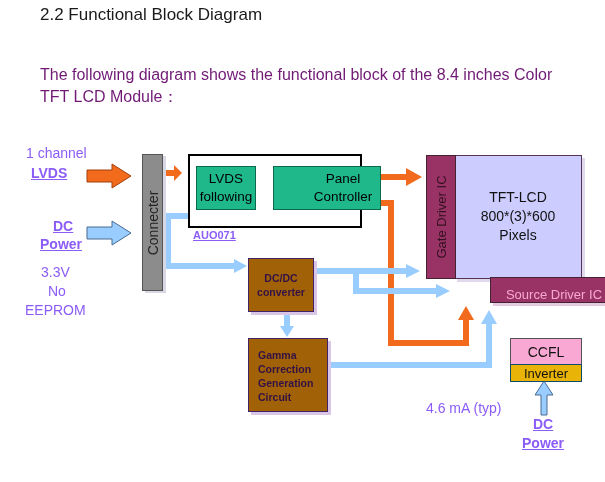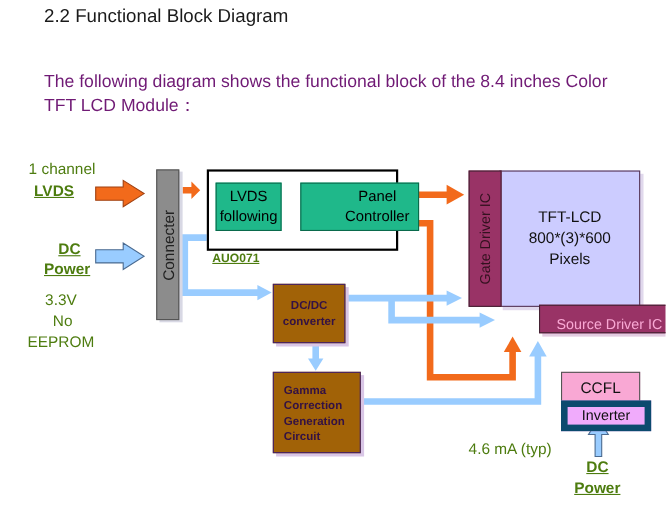--- a/index.html
+++ b/index.html
@@ -1,20 +1,20 @@
 <!DOCTYPE html>
 <html><head>
 <meta charset="utf-8">
 <style>
   html, body { margin: 0; padding: 0; background: #ffffff; }
   body { width: 605px; height: 482px; position: relative; overflow: hidden;
          font-family: "Liberation Sans", sans-serif; color: #111; }
   .heading { position: absolute; left: 40px; top: 5px; font-size: 17px; color: #1a1a1a; }
   .para { position: absolute; left: 40px; top: 36px; width: 540px; font-size: 16px; line-height: 22px; color: #701a75; margin-top: 28px; }
-  .lbl { position: absolute; font-size: 14px; color: #4d7c0f; text-align: center; }
+  .lbl { position: absolute; font-size: 14px; color: #8b5cf6; text-align: center; }
   .bold-u { font-weight: bold; text-decoration: underline; }
   .connector { position: absolute; left: 142px; top: 154px; width: 19px; height: 135px;
                background: #8c8c8c; border: 1px solid #555; box-shadow: 3px 2px 0 #d8d8e4; }
   .connector span { position: absolute; left: 50%; top: 50%; transform: translate(-50%,-50%) rotate(-90deg);
                     white-space: nowrap; font-size: 14px; color: #222; }
   .auo { position: absolute; left: 188px; top: 154px; width: 170px; height: 70px;
          border: 2px solid #000; background: #fff; }
   .teal { position: absolute; background: #1fb88a; border: 1px solid #0a6a4c; color: #000;
           font-size: 13.5px; text-align: center; display: flex; align-items: center; justify-content: center; line-height: 18px; }
   .purple { position: absolute; background: #a16207; border: 1px solid #442266; box-shadow: 3px 3px 0 #d9c6e6;
@@ -23,22 +23,22 @@
            border: 1px solid #553355; box-shadow: 3px 3px 0 #e0d8ec; }
   .gate { position: absolute; left: 426px; top: 155px; width: 28px; height: 122px; background: #993366;
           border: 1px solid #442233; }
   .gate span { position: absolute; left: 50%; top: 50%; transform: translate(-50%,-50%) rotate(-90deg);
                white-space: nowrap; font-size: 13px; color: #33111f; }
   .source { position: absolute; left: 454px; top: 277px; width: 126px; height: 24px; background: #993366;
             border: 1px solid #442233; font-size: 13px; color: #f9a8d4; display: flex; align-items: flex-end; justify-content: center;
             box-shadow: 3px 3px 0 #e3cbe0; margin-left: 36px; }
   .ccfl { position: absolute; left: 510px; top: 338px; width: 70px; height: 26px; background: #f9a8d4;
           border: 1px solid #555; font-size: 14px; display: flex; align-items: center; justify-content: center; }
-  .inverter { position: absolute; left: 510px; top: 364px; width: 70px; height: 16px; background: #f0abfc;
-              border: 6px solid #0c4a6e; font-size: 13px; display: flex; align-items: flex-start; justify-content: center; }
+  .inverter { position: absolute; left: 510px; top: 364px; width: 70px; height: 16px; background: #eab308;
+              border: 1px solid #0c4a6e; font-size: 13px; display: flex; align-items: flex-end; justify-content: center; }
   svg.lines { position: absolute; left: 0; top: 0; }
 </style>
 </head>
 <body>
 
 <div class="heading">2.2 Functional Block Diagram</div>
 <div class="para">The following diagram shows the functional block of the 8.4 inches Color TFT LCD Module：</div>
 
 <svg class="lines" width="605" height="482">
 

